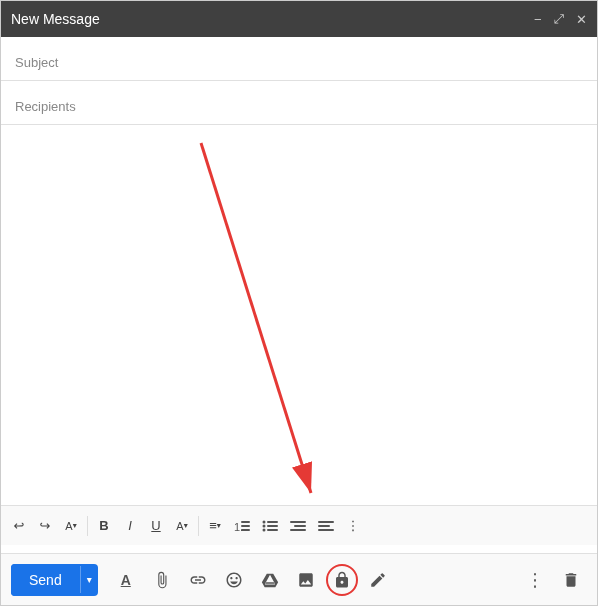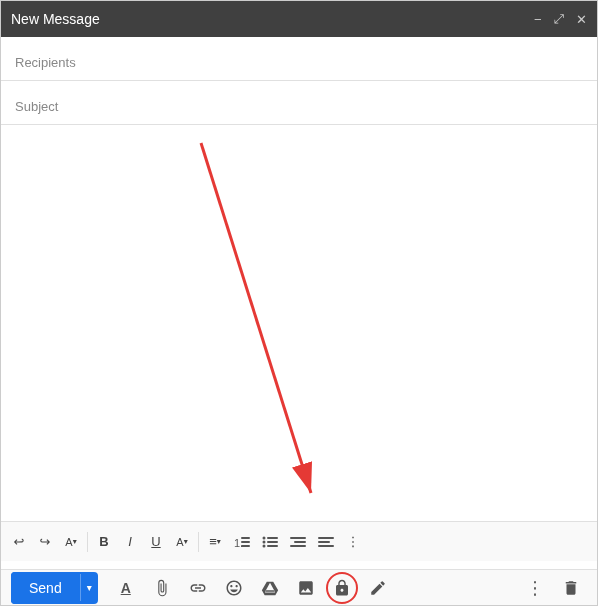--- a/index.html
+++ b/index.html
@@ -132,21 +132,21 @@
     }
     .tb-bold { font-weight: bold; }
     .tb-italic { font-style: italic; }
     .tb-underline { text-decoration: underline; }
     .toolbar-actions {
       border-top: 1px solid #e0e0e0;
       background: #f9f9f9;
       display: flex;
       align-items: center;
       padding: 6px 10px;
-      height: 36px;
+      height: 52px;
       flex-shrink: 0;
       gap: 4px;
       position: relative;
     }
     .send-btn-group {
       display: flex;
       align-items: center;
       background: #1a73e8;
       border-radius: 4px;
       margin-right: 8px;
@@ -224,26 +224,26 @@
   <div class="title-bar">
     <span class="title-bar-title">New Message</span>
     <div class="title-bar-controls">
       <span>−</span>
       <span>⤢</span>
       <span>✕</span>
     </div>
   </div>
 
   <div class="field-row">
+    <span class="field-label">Subject</span>
+    <input class="field-input" type="text" value="" style="">
+  </div>
+
+  <div class="field-row">
     <span class="field-label">Recipients</span>
-    <input class="field-input" type="text" value="" style="">
-  </div>
-
-  <div class="field-row">
-    <span class="field-label">Subject</span>
     <input class="field-input" type="text" value="" style="">
   </div>
 
   <div class="body-area">
     <textarea class="body-textarea" style=""></textarea>
     
     <svg class="annotation-layer" xmlns="http://www.w3.org/2000/svg">
 
       <defs>
         <marker id="arrowhead" markerWidth="10" markerHeight="7" refX="10" refY="3.5" orient="auto">

